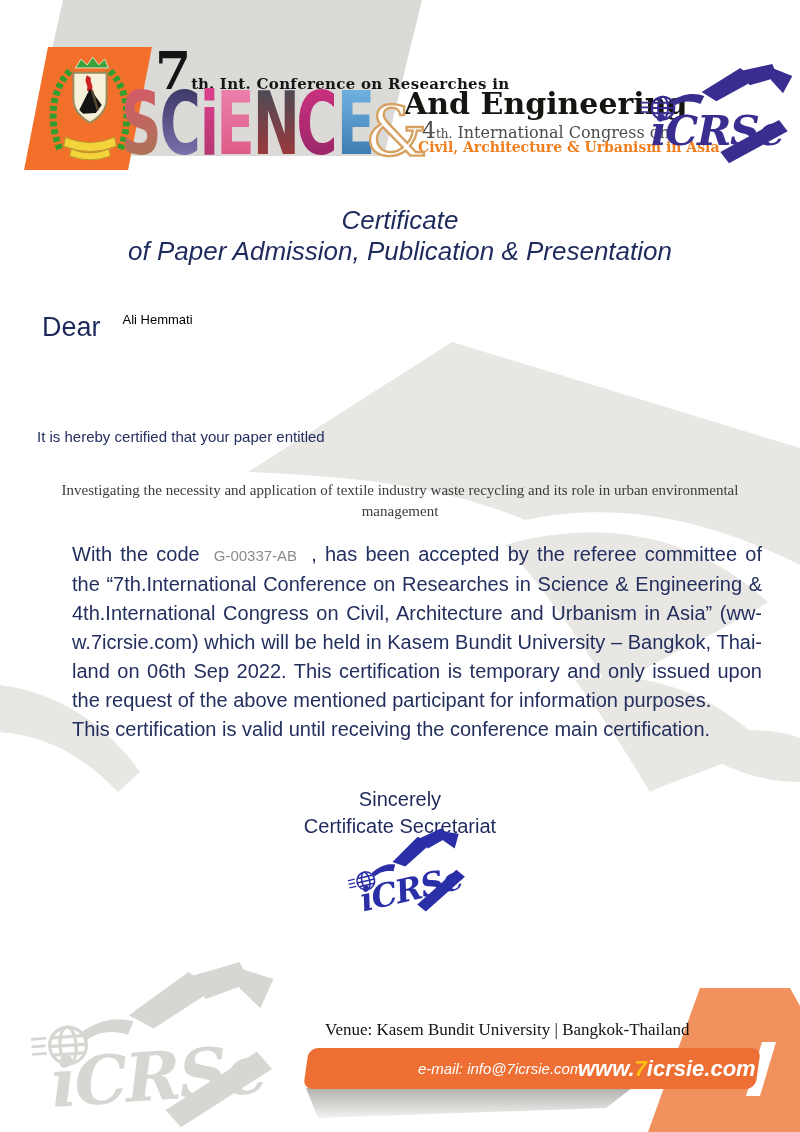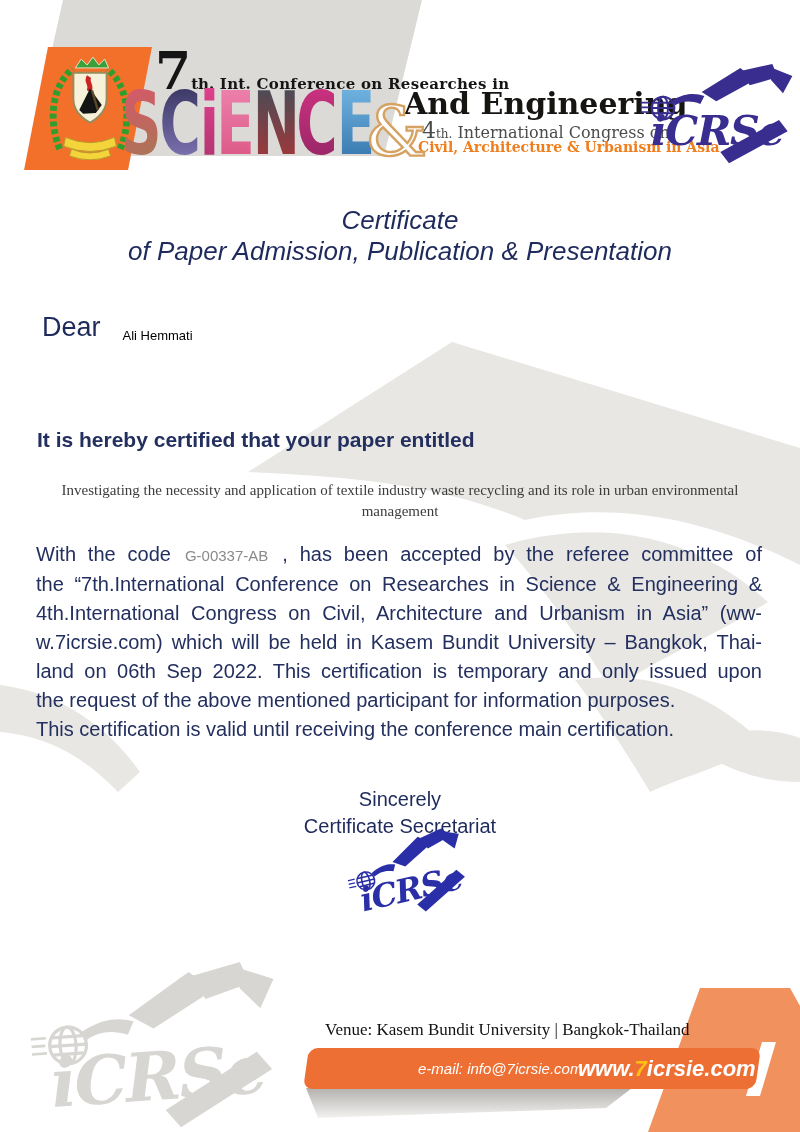--- a/index.html
+++ b/index.html
@@ -29,29 +29,29 @@
   .civil{position:absolute;left:418px;top:139px;z-index:3;font-family:"DejaVu Serif",serif;
          font-weight:bold;font-size:14px;color:#ef7f1e;white-space:nowrap;}
   .icrse-top{position:absolute;left:640px;top:64px;width:154px;height:100px;color:#392d90;z-index:3;}
 
   
   .swoosh{position:absolute;left:0;top:330px;z-index:0;}
 
   
   .cert-title{position:absolute;left:0;right:0;top:205px;text-align:center;z-index:5;
               color:#1e2a5c;font-size:26px;line-height:31px;font-style:italic;}
-  .dear-row{position:absolute;left:42px;top:312px;z-index:5;display:flex;align-items:flex-end;gap:22px;}
+  .dear-row{position:absolute;left:42px;top:312px;z-index:5;display:flex;align-items:flex-start;gap:22px;}
   .dear-row .dear{font-size:27px;color:#1e2a5c;}
   .dear-row .name{font-size:13px;color:#000000;}
-  .certify{position:absolute;left:37px;top:428px;z-index:5;font-size:21px;color:#232f5e;font-weight:bold;}
+  .certify{position:absolute;left:37px;top:428px;z-index:5;font-size:15px;color:#232f5e;}
   .paper-title{position:absolute;left:35px;top:480px;width:730px;z-index:5;text-align:center;
                font-family:"Liberation Serif",serif;font-size:15px;line-height:21px;color:#3c3c3c;}
   .body-block{position:absolute;left:36px;top:540px;width:726px;z-index:5;
               font-size:20px;line-height:29px;color:#232f5e;}
-  .body-block .bline{text-align:justify;}
+  .body-block .bline{text-align:justify;margin-left:36px;}
   .body-block .just{text-align-last:justify;}
   .pcode{font-size:15px;color:#8a8a8a;margin:0 14px;}
   .signature{position:absolute;left:0;right:0;top:786px;text-align:center;z-index:5;
              color:#1e2a5c;font-size:20px;line-height:27px;}
   .stamp{position:absolute;left:348px;top:832px;width:120px;height:88px;color:#2a2fa7;
          transform:rotate(-13deg);z-index:5;}
 
   
   .footer-deco{position:absolute;left:0;top:960px;z-index:1;}
   .icrse-watermark{position:absolute;left:22px;top:968px;width:268px;height:162px;color:#d8d6d3;

